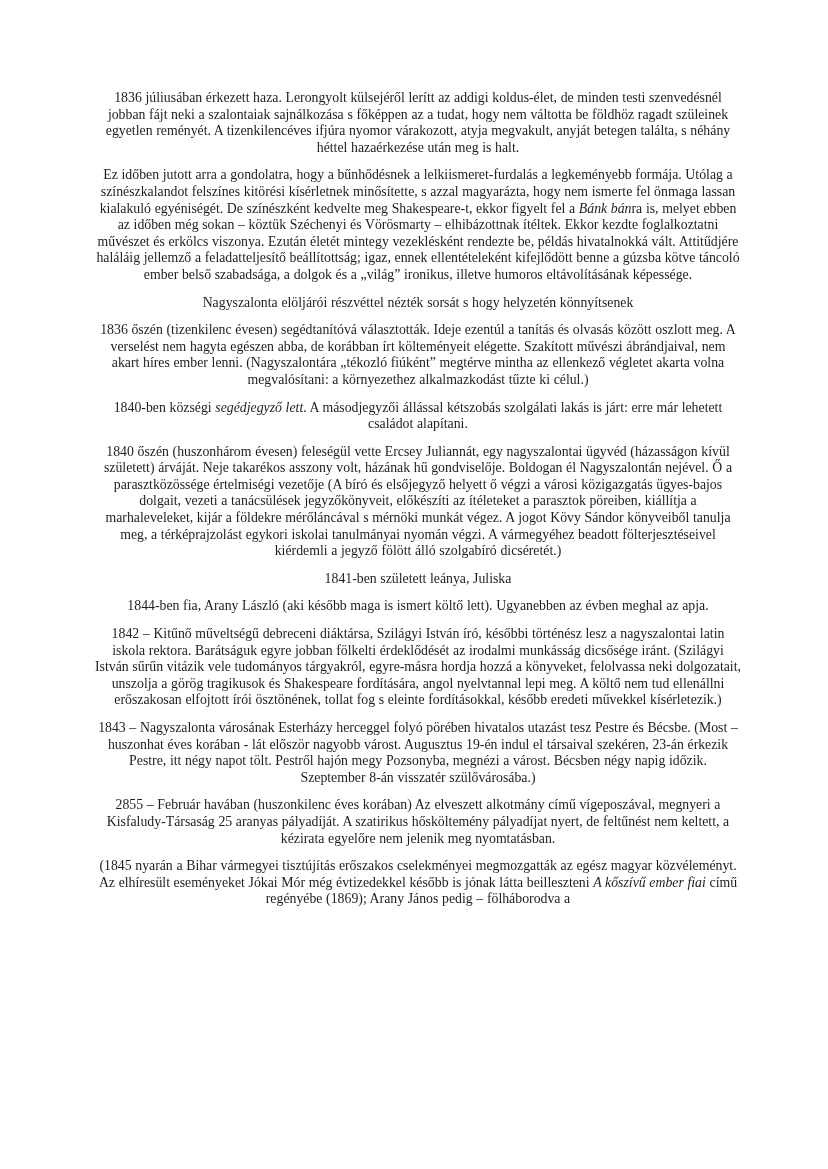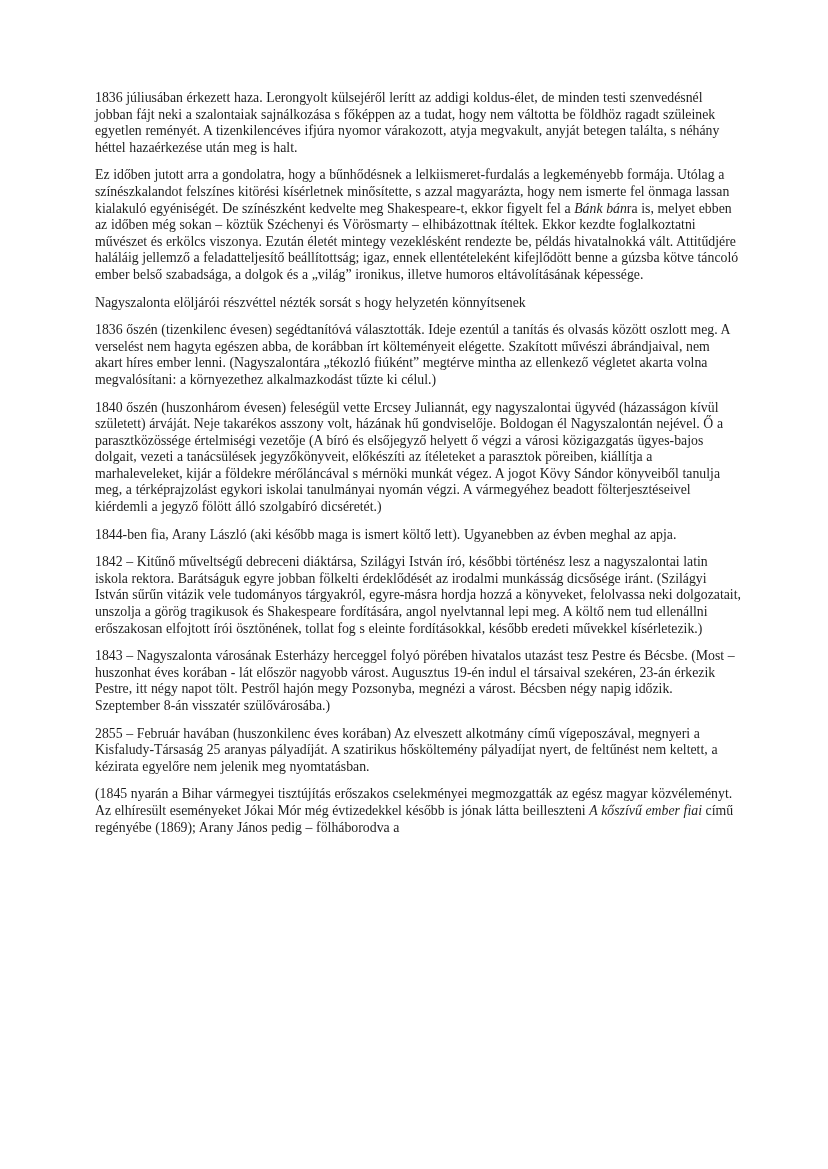--- a/index.html
+++ b/index.html
@@ -18,33 +18,35 @@
     top: 90px;
     width: 646px;
     font-family: "Liberation Serif", "DejaVu Serif", serif;
     font-size: 13.8px;
     line-height: 16.6px;
     color: var(--text-color, #1d1d1d);
     text-rendering: optimizeLegibility;
   }
   .para {
     margin: 0 0 11px 0;
-    text-align: left;
+    text-align: center;
     word-spacing: 0.2px;
   }
   .para span.b { font-weight: normal; }
   .para span.i { font-style: italic; }
 </style>
 </head>
 <body style="--page-bg: #ffffff; --text-color: #1d1d1d;">
 
 <div class="page">
   <p class="para"><span>1836 júliusában érkezett haza. Lerongyolt külsejéről lerítt az addigi koldus-élet, de minden testi szenvedésnél jobban fájt neki a szalontaiak sajnálkozása s főképpen az a tudat, hogy nem váltotta be földhöz ragadt szüleinek egyetlen reményét.  A tizenkilencéves ifjúra nyomor várakozott, atyja megvakult, anyját betegen találta, s néhány héttel hazaérkezése után meg is halt.</span></p>
   <p class="para"><span>Ez időben jutott arra a gondolatra, hogy a bűnhődésnek a lelkiismeret-furdalás a legkeményebb formája. Utólag a színészkalandot felszínes kitörési kísérletnek minősítette, s azzal magyarázta, hogy nem ismerte fel önmaga lassan kialakuló egyéniségét. De színészként kedvelte meg Shakespeare-t, ekkor figyelt fel a </span><span class="i">Bánk bán</span><span>ra is, melyet ebben az időben még sokan – köztük Széchenyi és Vörösmarty – elhibázottnak ítéltek. Ekkor kezdte foglalkoztatni művészet és erkölcs viszonya. Ezután életét mintegy vezeklésként rendezte be, példás hivatalnokká vált. Attitűdjére haláláig jellemző a feladatteljesítő beállítottság; igaz, ennek ellentételeként kifejlődött benne a gúzsba kötve táncoló ember belső szabadsága, a dolgok és a „világ” ironikus, illetve humoros eltávolításának képessége.</span></p>
   <p class="para"><span>Nagyszalonta elöljárói részvéttel nézték sorsát s hogy helyzetén könnyítsenek</span></p>
   <p class="para"><span>1836 őszén (tizenkilenc évesen) </span><span class="b">segédtanítóvá választották</span><span>. Ideje ezentúl a tanítás és olvasás között oszlott meg. A verselést nem hagyta egészen abba, de korábban írt költeményeit elégette. Szakított művészi ábrándjaival, nem akart híres ember lenni. (Nagyszalontára „tékozló fiúként” megtérve mintha az ellenkező végletet akarta volna megvalósítani: a környezethez alkalmazkodást tűzte ki célul.)</span></p>
+  <p class="para"><span>1840-ben községi </span><span class="i">segédjegyző lett</span><span>. A másodjegyzői állással kétszobás szolgálati lakás is járt: erre már lehetett családot alapítani.</span></p>
   <p class="para"><span>1840 őszén (huszonhárom évesen) </span><span class="b">feleségül vette Ercsey Juliannát</span><span>, egy nagyszalontai ügyvéd (házasságon kívül született) árváját. Neje takarékos asszony volt, házának hű gondviselője. Boldogan él Nagyszalontán nejével. Ő a parasztközössége értelmiségi vezetője (A bíró és elsőjegyző helyett ő végzi a városi közigazgatás ügyes-bajos dolgait, vezeti a tanácsülések jegyzőkönyveit, előkészíti az ítéleteket a parasztok pöreiben, kiállítja a marhaleveleket, kijár a földekre mérőláncával s mérnöki munkát végez. A jogot Kövy Sándor könyveiből tanulja meg, a térképrajzolást egykori iskolai tanulmányai nyomán végzi. A vármegyéhez beadott fölterjesztéseivel kiérdemli a jegyző fölött álló szolgabíró dicséretét.)</span></p>
+  <p class="para"><span>1841-ben született </span><span class="b">leánya, Juliska</span></p>
   <p class="para"><span>1844-ben </span><span class="b">fia, Arany László</span><span> (aki később maga is ismert költő lett). Ugyanebben az évben meghal az apja.</span></p>
   <p class="para"><span>1842 – Kitűnő műveltségű debreceni diáktársa, Szilágyi István író, későbbi történész lesz a nagyszalontai latin iskola rektora. Barátságuk egyre jobban fölkelti érdeklődését az irodalmi munkásság dicsősége iránt. (Szilágyi István sűrűn vitázik vele tudományos tárgyakról, egyre-másra hordja hozzá a könyveket, felolvassa neki dolgozatait, unszolja a görög tragikusok és Shakespeare fordítására, angol nyelvtannal lepi meg. A költő nem tud ellenállni erőszakosan elfojtott írói ösztönének, tollat fog s eleinte fordításokkal, később eredeti művekkel kísérletezik.)</span></p>
   <p class="para"><span>1843 – Nagyszalonta városának Esterházy herceggel folyó pörében hivatalos utazást tesz Pestre és Bécsbe. (Most – huszonhat éves korában - lát először nagyobb várost. Augusztus 19-én indul el társaival szekéren, 23-án érkezik Pestre, itt négy napot tölt. Pestről hajón megy Pozsonyba, megnézi a várost. Bécsben négy napig időzik. Szeptember 8-án visszatér szülővárosába.)</span></p>
   <p class="para"><span>2855 – Február havában (huszonkilenc éves korában) </span><span class="b">Az elveszett alkotmány</span><span> című </span><span class="b">vígeposz</span><span>ával, megnyeri a Kisfaludy-Társaság 25 aranyas pályadíját. A szatirikus hősköltemény pályadíjat nyert, de feltűnést nem keltett, a kézirata egyelőre nem jelenik meg nyomtatásban.</span></p>
   <p class="para"><span>(1845 nyarán a Bihar vármegyei tisztújítás erőszakos cselekményei megmozgatták az egész magyar közvéleményt. Az elhíresült eseményeket Jókai Mór még évtizedekkel később is jónak látta beilleszteni </span><span class="i">A kőszívű ember fiai</span><span> című regényébe (1869); Arany János pedig – fölháborodva a</span></p>
 </div>
 
 </body></html>

